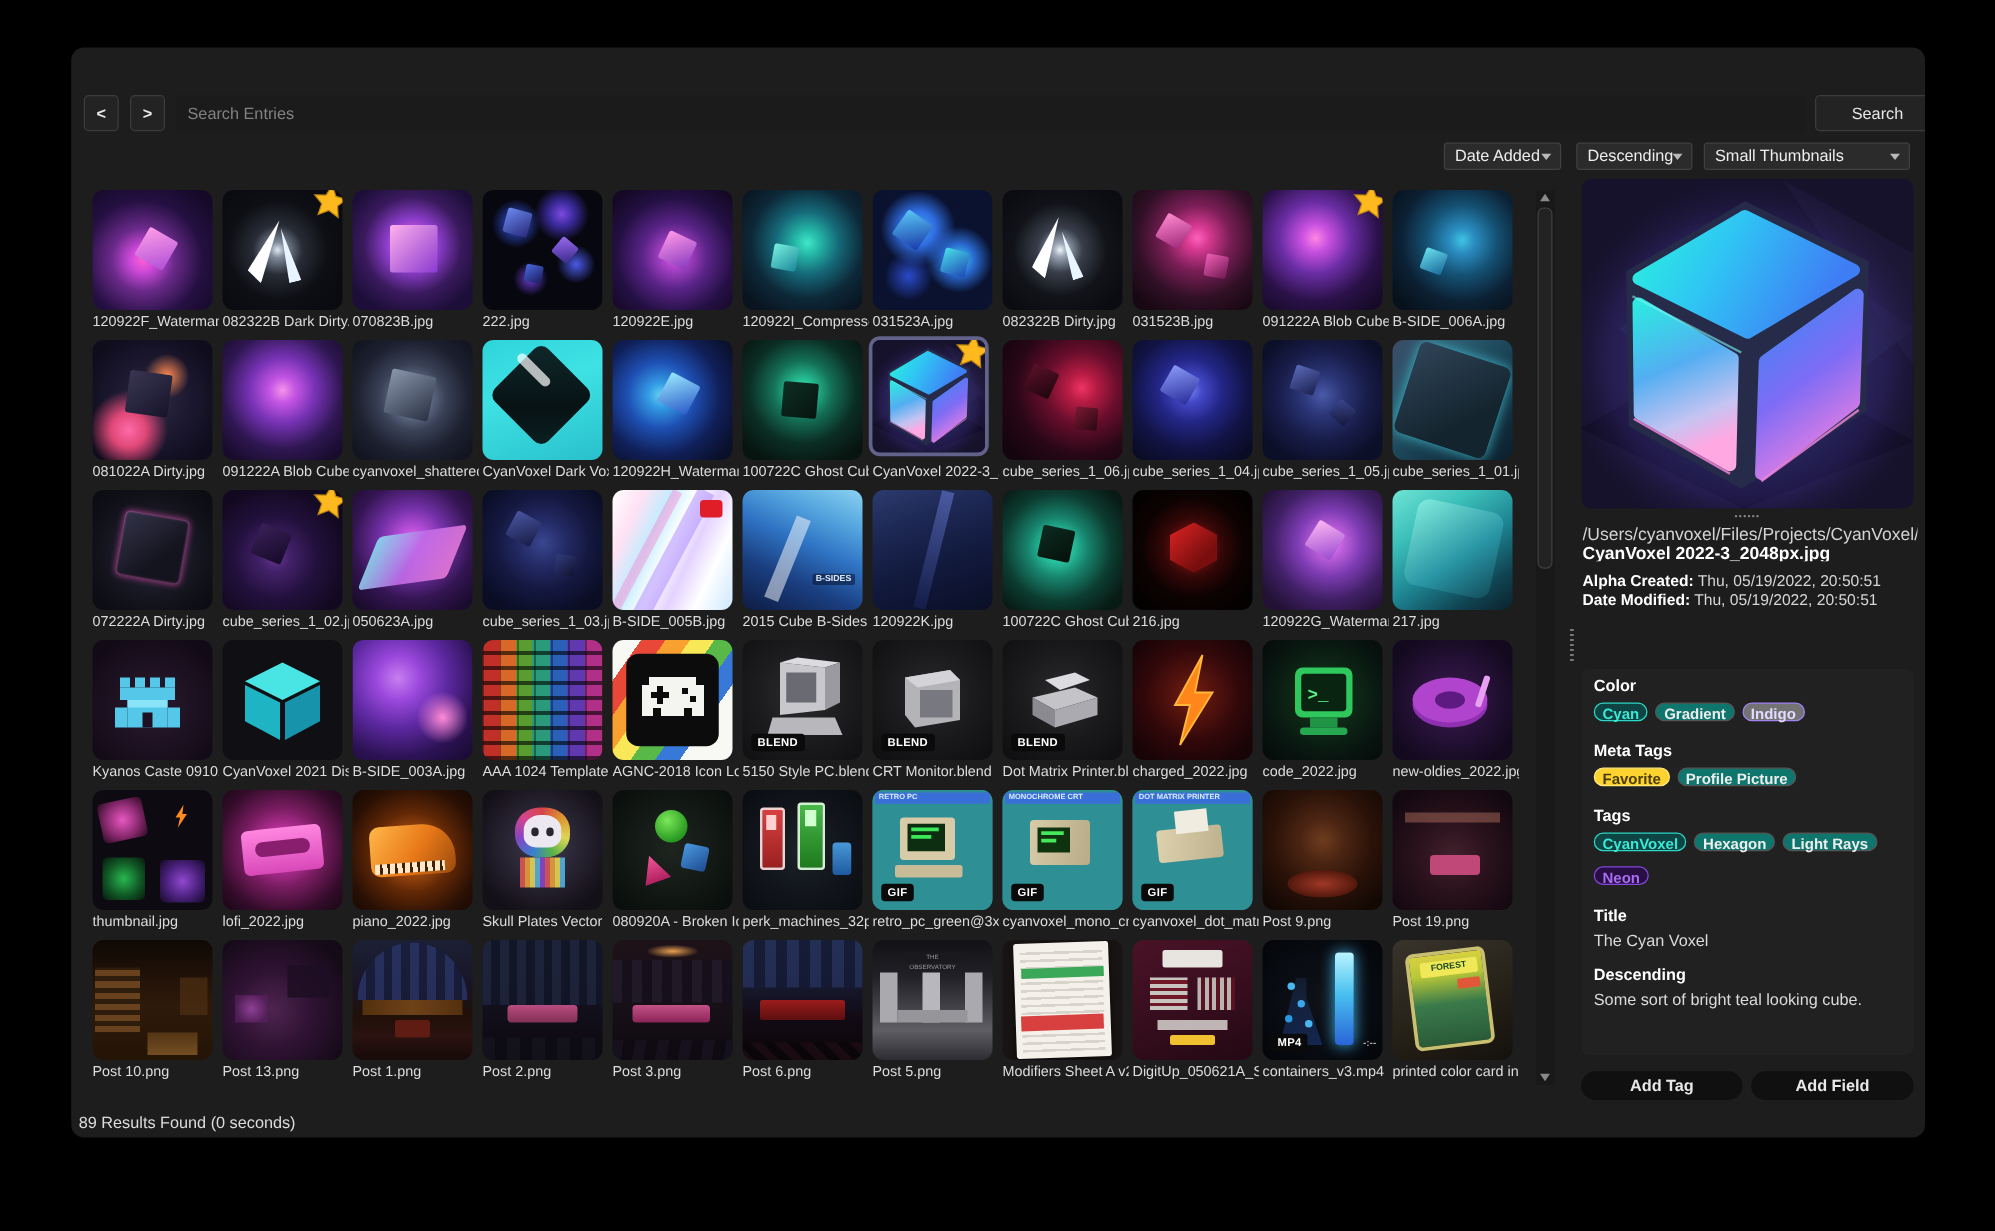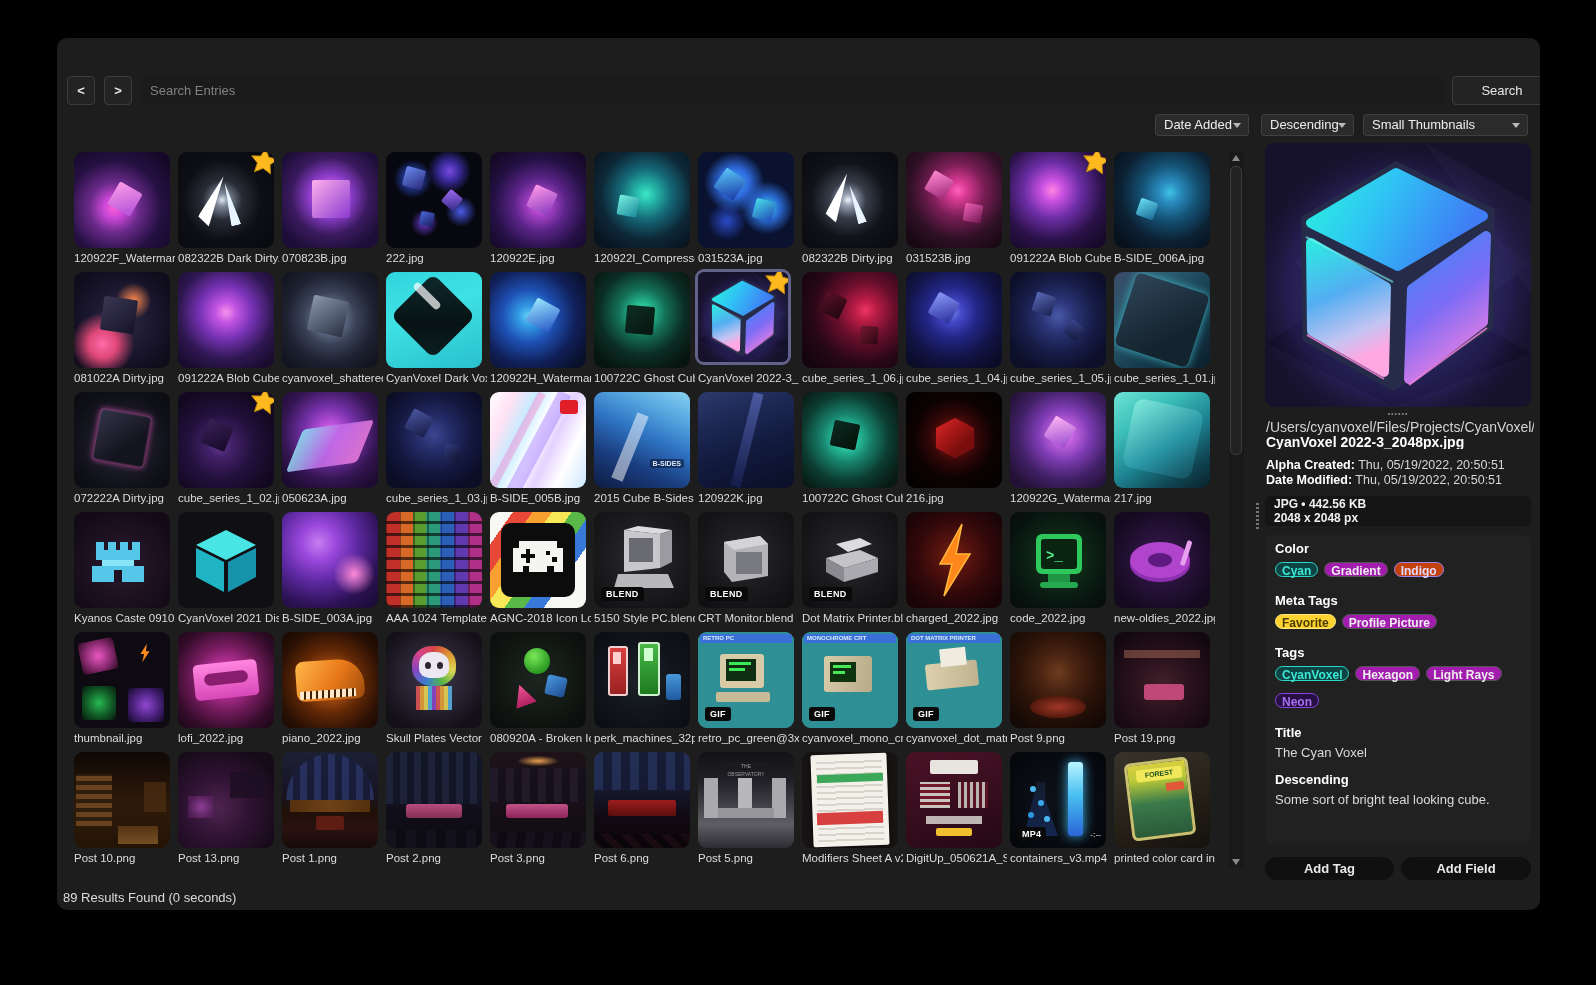--- a/index.html
+++ b/index.html
@@ -15,22 +15,22 @@
 .tile{position:absolute;width:96px;height:96px;border-radius:9px;overflow:hidden}
 .tile.sel{width:96px;height:96px;border:3px solid #62628a;background:#171233}
 .lbl{position:absolute;width:101px;height:15px;font-size:11.5px;color:#dcdcdc;white-space:nowrap;overflow:hidden}
 .bdg{position:absolute;left:7px;bottom:7px;background:#0a0a0a;color:#fff;font-size:9px;font-weight:bold;
 padding:2px 5px;border-radius:3px;letter-spacing:.3px}
 .hdr{font-size:13px;font-weight:bold;color:#fff}
 
 .pill{display:inline-block;height:15px;line-height:15px;padding:1px 6px;border-radius:9px;
 font-size:12px;font-weight:bold;margin-right:6px;border:1.5px solid transparent;vertical-align:top;white-space:nowrap}
 .p-cyan{background:#0e4444;border-color:#2ad8c4;color:#3ae8d4}
-.p-dark{background:#a21caf;border-color:#555;color:#ededed}
-.p-indigo{background:#c2410c;border-color:#a184ef;color:#e4daff}
+.p-dark{background:#0f766e;border-color:#555;color:#ededed}
+.p-indigo{background:#737373;border-color:#a184ef;color:#e4daff}
 .p-fav{background:#fcd32f;border-color:#fde87e;color:#4a3c04}
 .p-neon{background:#270f44;border-color:#8747e0;color:#a86ef0}
 
 </style></head><body>
 <div class="win">
 
   <div class="btn" style="left:10px;top:38px;width:28px;height:29px;line-height:27px">&lt;</div>
   <div class="btn" style="left:47px;top:38px;width:28px;height:29px;line-height:27px">&gt;</div>
   <div style="position:absolute;left:84px;top:38px;width:1304px;height:29px;background:#1b1b1b;border-radius:3px;
   color:#828282;font-size:13px;line-height:29px;padding-left:9px">Search Entries</div>
@@ -531,22 +531,20 @@
 </svg>
     </div>
   <div style="position:absolute;left:1208px;top:372px;width:266px;text-align:center;color:#888;font-size:7px;letter-spacing:1px;line-height:7px">••••••</div>
   <div style="position:absolute;left:1209px;top:382px;width:268px;color:#d4d4d4;font-size:14px;line-height:14.5px;white-space:nowrap;overflow:hidden">/Users/cyanvoxel/Files/Projects/CyanVoxel/<br>
   <span style="color:#fff;font-weight:bold">CyanVoxel 2022-3_2048px.jpg</span></div>
   <div style="position:absolute;left:1209px;top:420px;width:268px;color:#d6d6d6;font-size:12.5px;line-height:14.5px;white-space:nowrap">
   <b style="color:#fff">Alpha Created:</b> Thu, 05/19/2022, 20:50:51<br>
   <b style="color:#fff">Date Modified:</b> Thu, 05/19/2022, 20:50:51</div>
 
   <div style="position:absolute;left:1199px;top:465px;width:3px;height:26px;background-image:repeating-linear-gradient(0deg,#777 0 2px,transparent 2px 4px)"></div>
-  <div style="position:absolute;left:1208px;top:458px;width:266px;height:30px;background:#151515;border-radius:5px;
-  color:#f0f0f0;font-size:12px;font-weight:bold;line-height:14px;padding:1px 9px">JPG&nbsp;•&nbsp;442.56 KB<br>2048 x 2048 px</div>
 
   <div style="position:absolute;left:1208px;top:497px;width:266px;height:309px;background:#212121;border-radius:6px;padding:6px 10px">
     <div class="hdr">Color</div>
     <div style="margin-top:6px;height:19px"><span class="pill p-cyan">Cyan</span><span class="pill p-dark">Gradient</span><span class="pill p-indigo">Indigo</span></div>
     <div class="hdr" style="margin-top:12px">Meta Tags</div>
     <div style="margin-top:6px;height:19px"><span class="pill p-fav">Favorite</span><span class="pill p-dark">Profile Picture</span></div>
     <div class="hdr" style="margin-top:12px">Tags</div>
     <div style="margin-top:6px;height:19px"><span class="pill p-cyan">CyanVoxel</span><span class="pill p-dark">Hexagon</span><span class="pill p-dark">Light Rays</span></div>
     <div style="margin-top:8px;height:19px"><span class="pill p-neon">Neon</span></div>
     <div class="hdr" style="margin-top:13px">Title</div>

